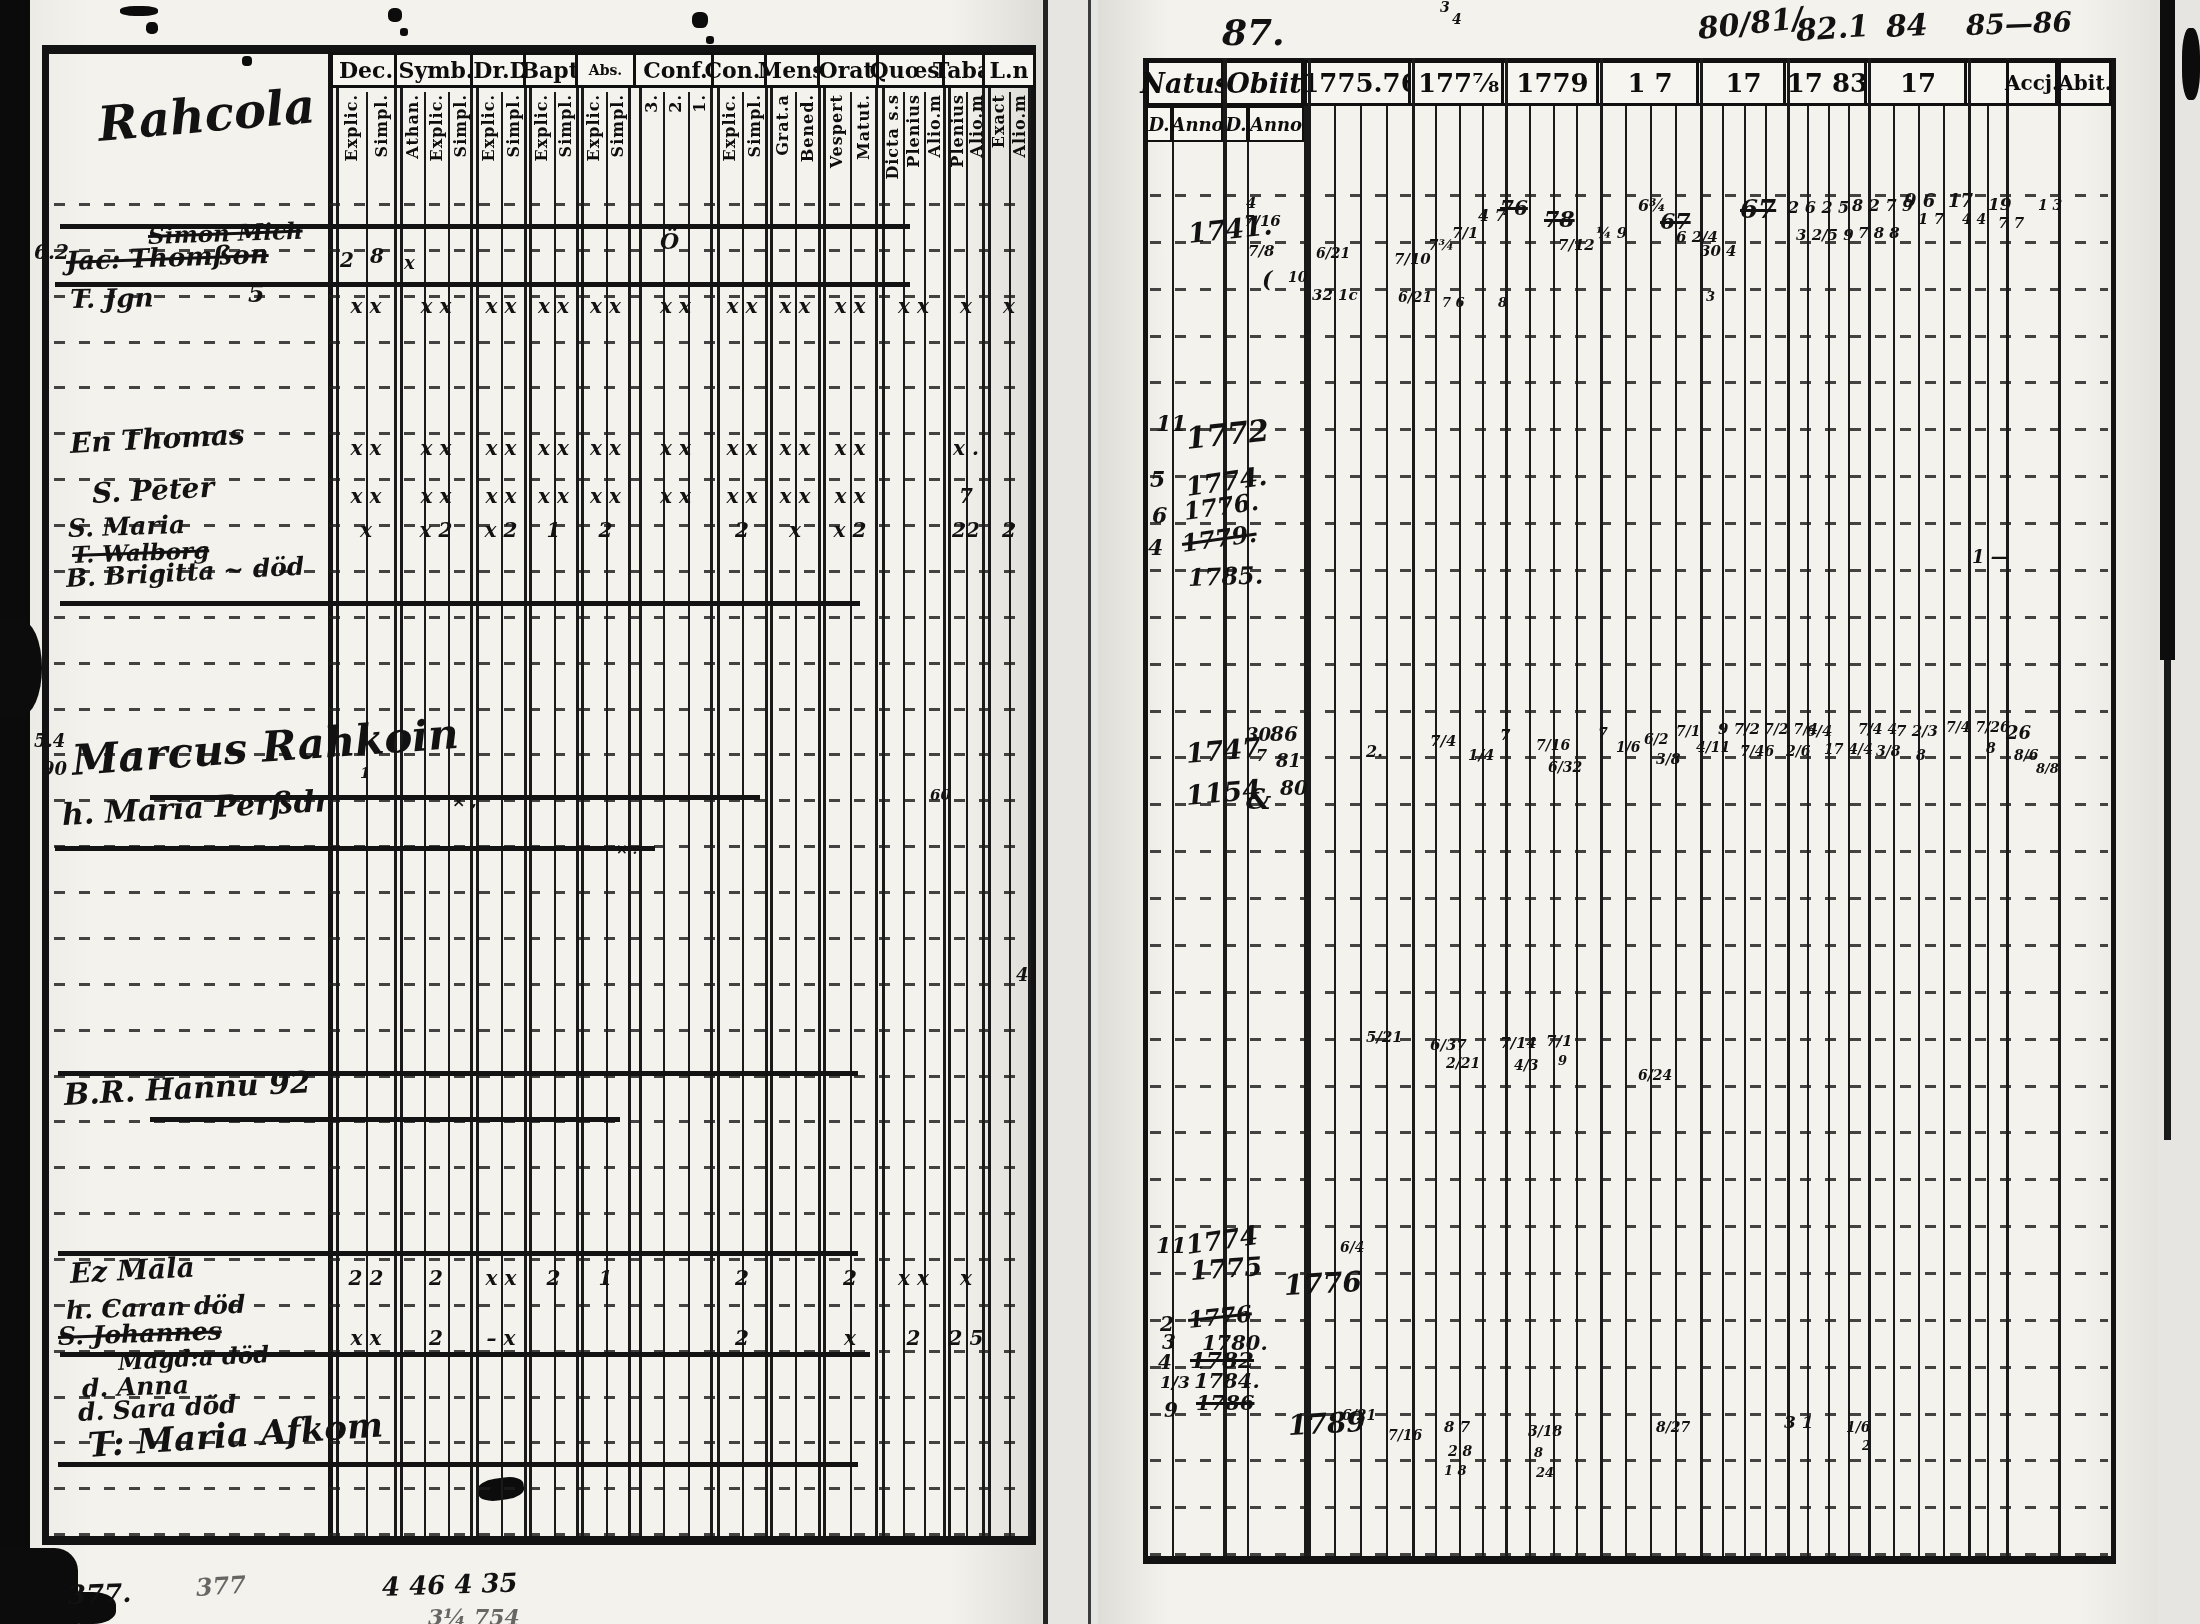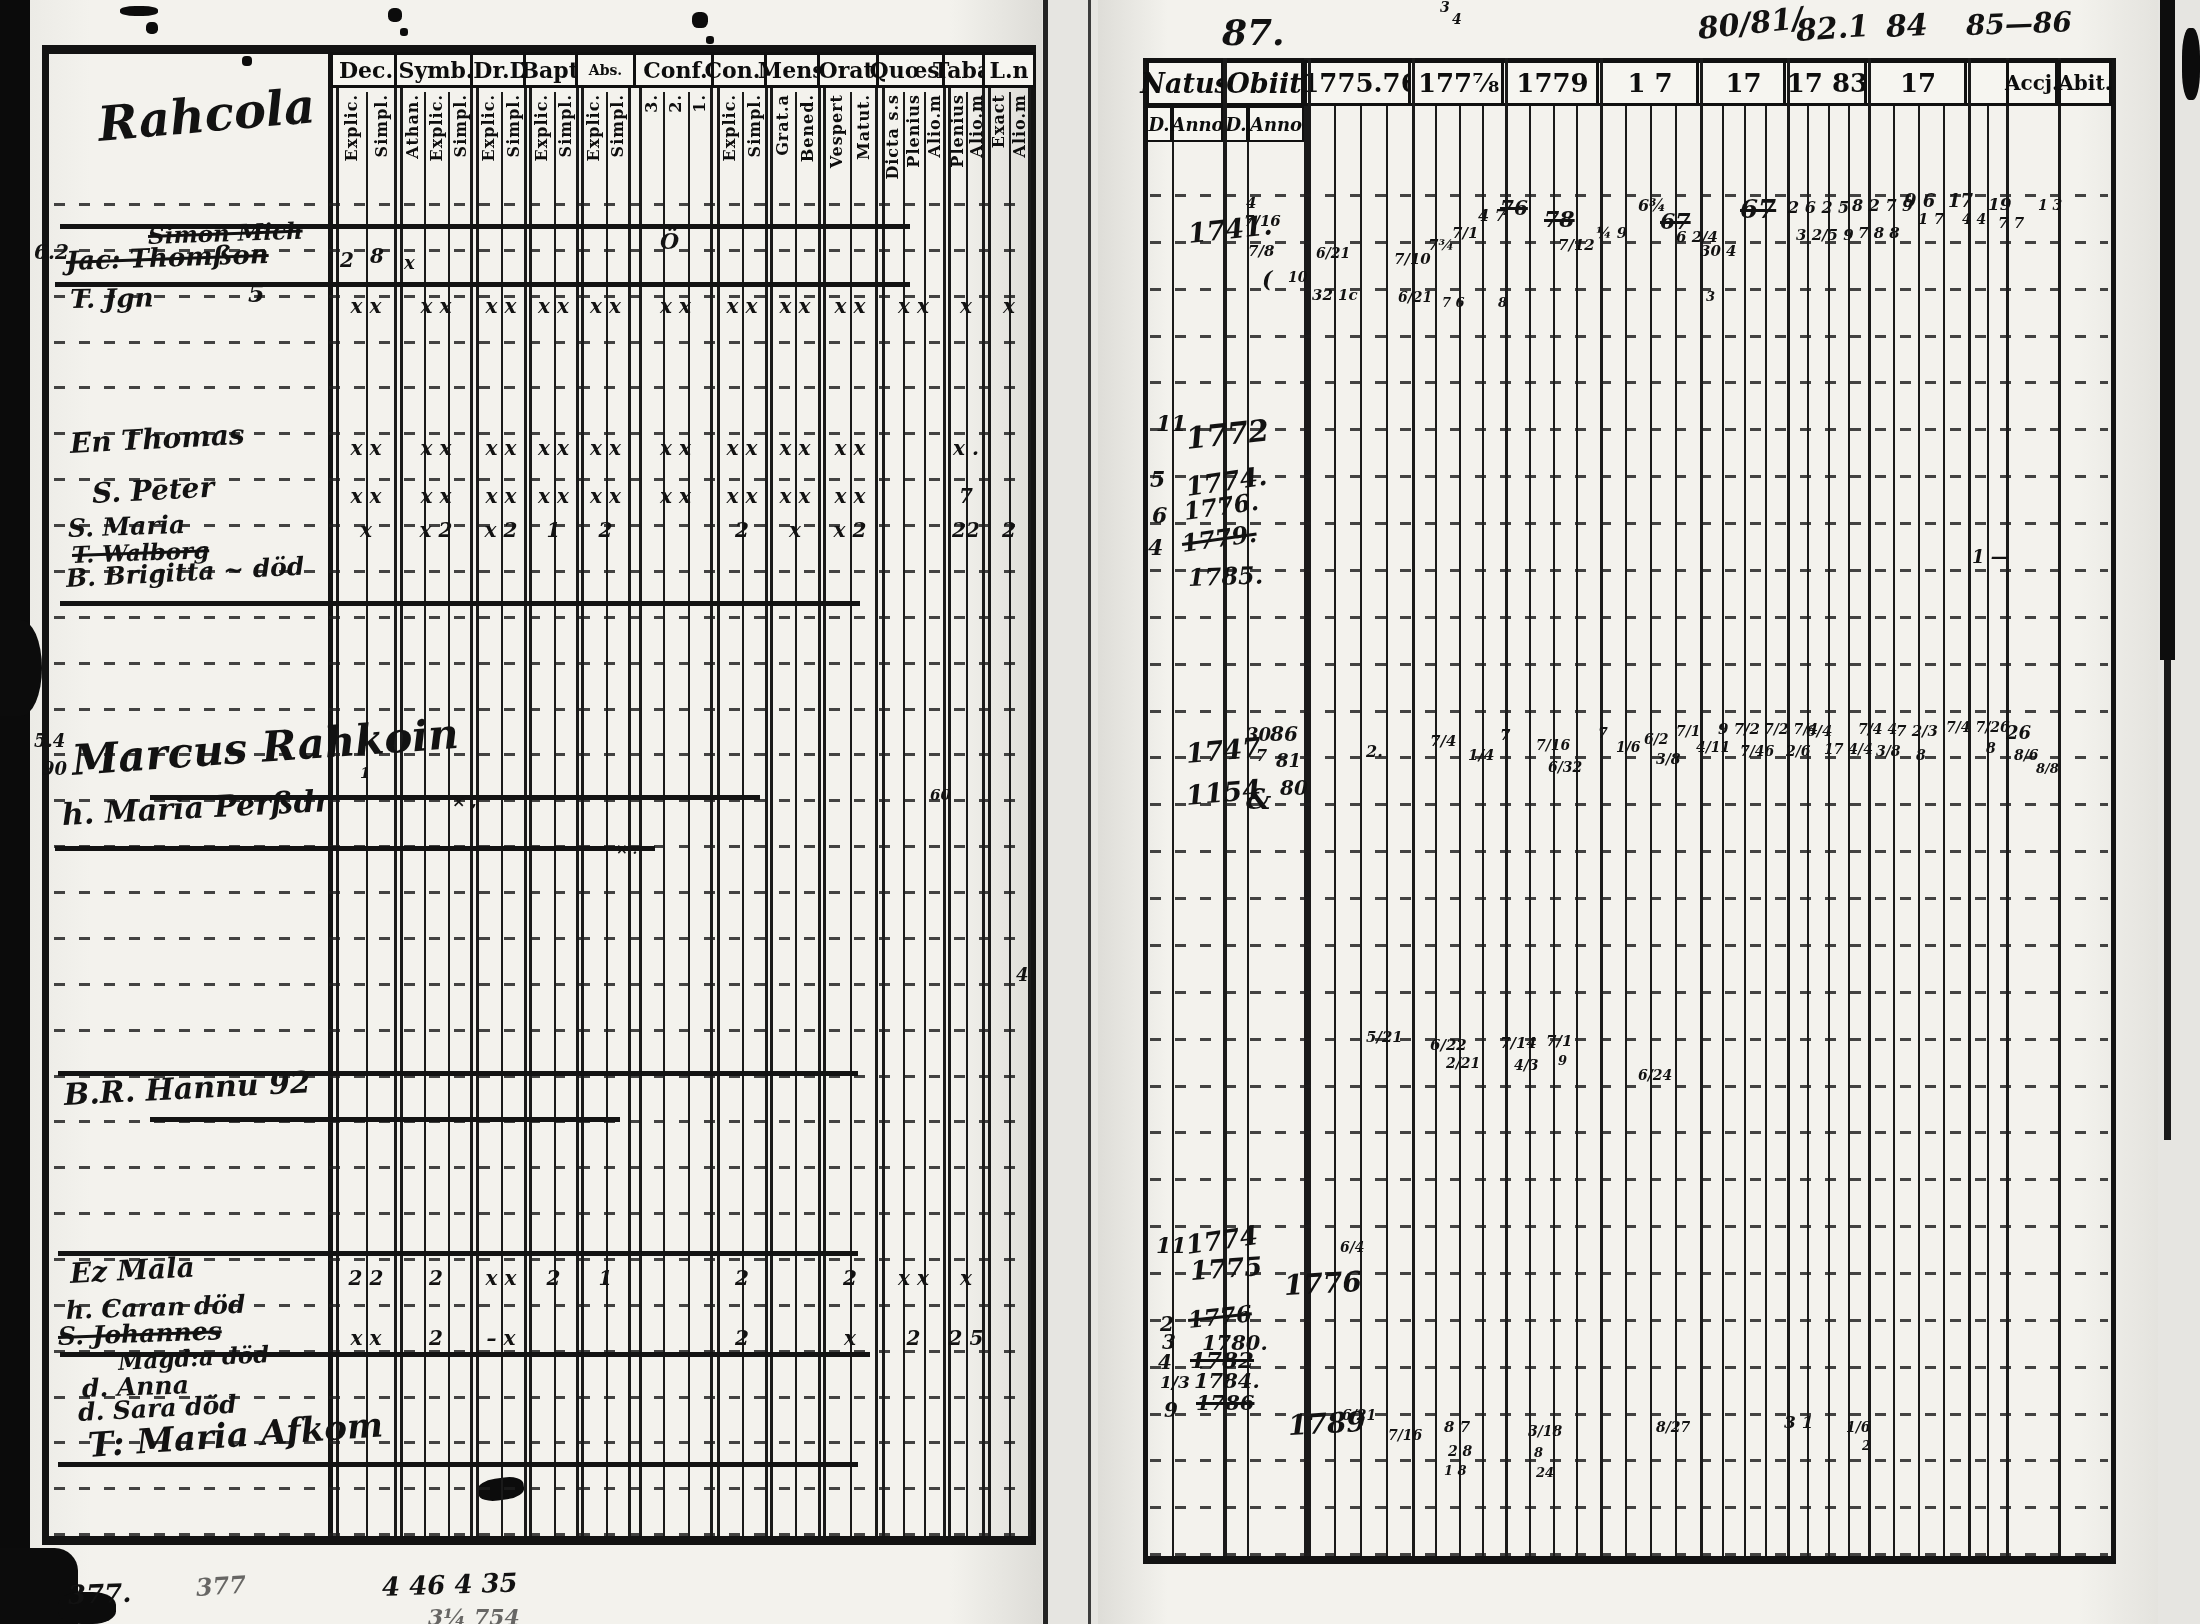--- a/index.html
+++ b/index.html
@@ -464,21 +464,21 @@
     <div class="hw" style="left: 1858px; top: 722px; font-size: 14px;">7/4 4</div>
     <div class="hw" style="left: 1876px; top: 744px; font-size: 14px;">3/8</div>
     <div class="hw" style="left: 1896px; top: 724px; font-size: 15px;">7 2/3</div>
     <div class="hw" style="left: 1916px; top: 748px; font-size: 14px;">8</div>
     <div class="hw" style="left: 1946px; top: 720px; font-size: 14px;">7/4 7/26</div>
     <div class="hw" style="left: 1986px; top: 741px; font-size: 14px;">8</div>
     <div class="hw" style="left: 2006px; top: 724px; font-size: 18px;">26</div>
     <div class="hw" style="left: 2014px; top: 748px; font-size: 14px;">8/6</div>
     <div class="hw" style="left: 2036px; top: 762px; font-size: 13px;">8/8</div>
     <div class="hw" style="left: 1366px; top: 1030px; font-size: 15px;">5/21</div>
-    <div class="hw" style="left: 1430px; top: 1038px; font-size: 15px;">6/22</div>
+    <div class="hw" style="left: 1430px; top: 1038px; font-size: 15px;">6/37</div>
     <div class="hw" style="left: 1446px; top: 1056px; font-size: 14px;">2/21</div>
     <div class="hw" style="left: 1500px; top: 1036px; font-size: 15px;">7/14</div>
     <div class="hw" style="left: 1514px; top: 1058px; font-size: 14px;">4/3</div>
     <div class="hw" style="left: 1546px; top: 1034px; font-size: 15px;">7/1</div>
     <div class="hw" style="left: 1558px; top: 1054px; font-size: 13px;">9</div>
     <div class="hw" style="left: 1638px; top: 1068px; font-size: 14px;">6/24</div>
     <div class="hw" style="left: 1156px; top: 1234px; font-size: 22px;">11</div>
     <div class="hw" style="left: 1186px; top: 1232px; font-size: 26px; transform: rotate(-8deg);">1774</div>
     <div class="hw" style="left: 1190px; top: 1258px; font-size: 26px; transform: rotate(-4deg);">1775</div>
     <div class="hw" style="left: 1284px; top: 1272px; font-size: 28px; transform: rotate(-3deg);">1776</div>

